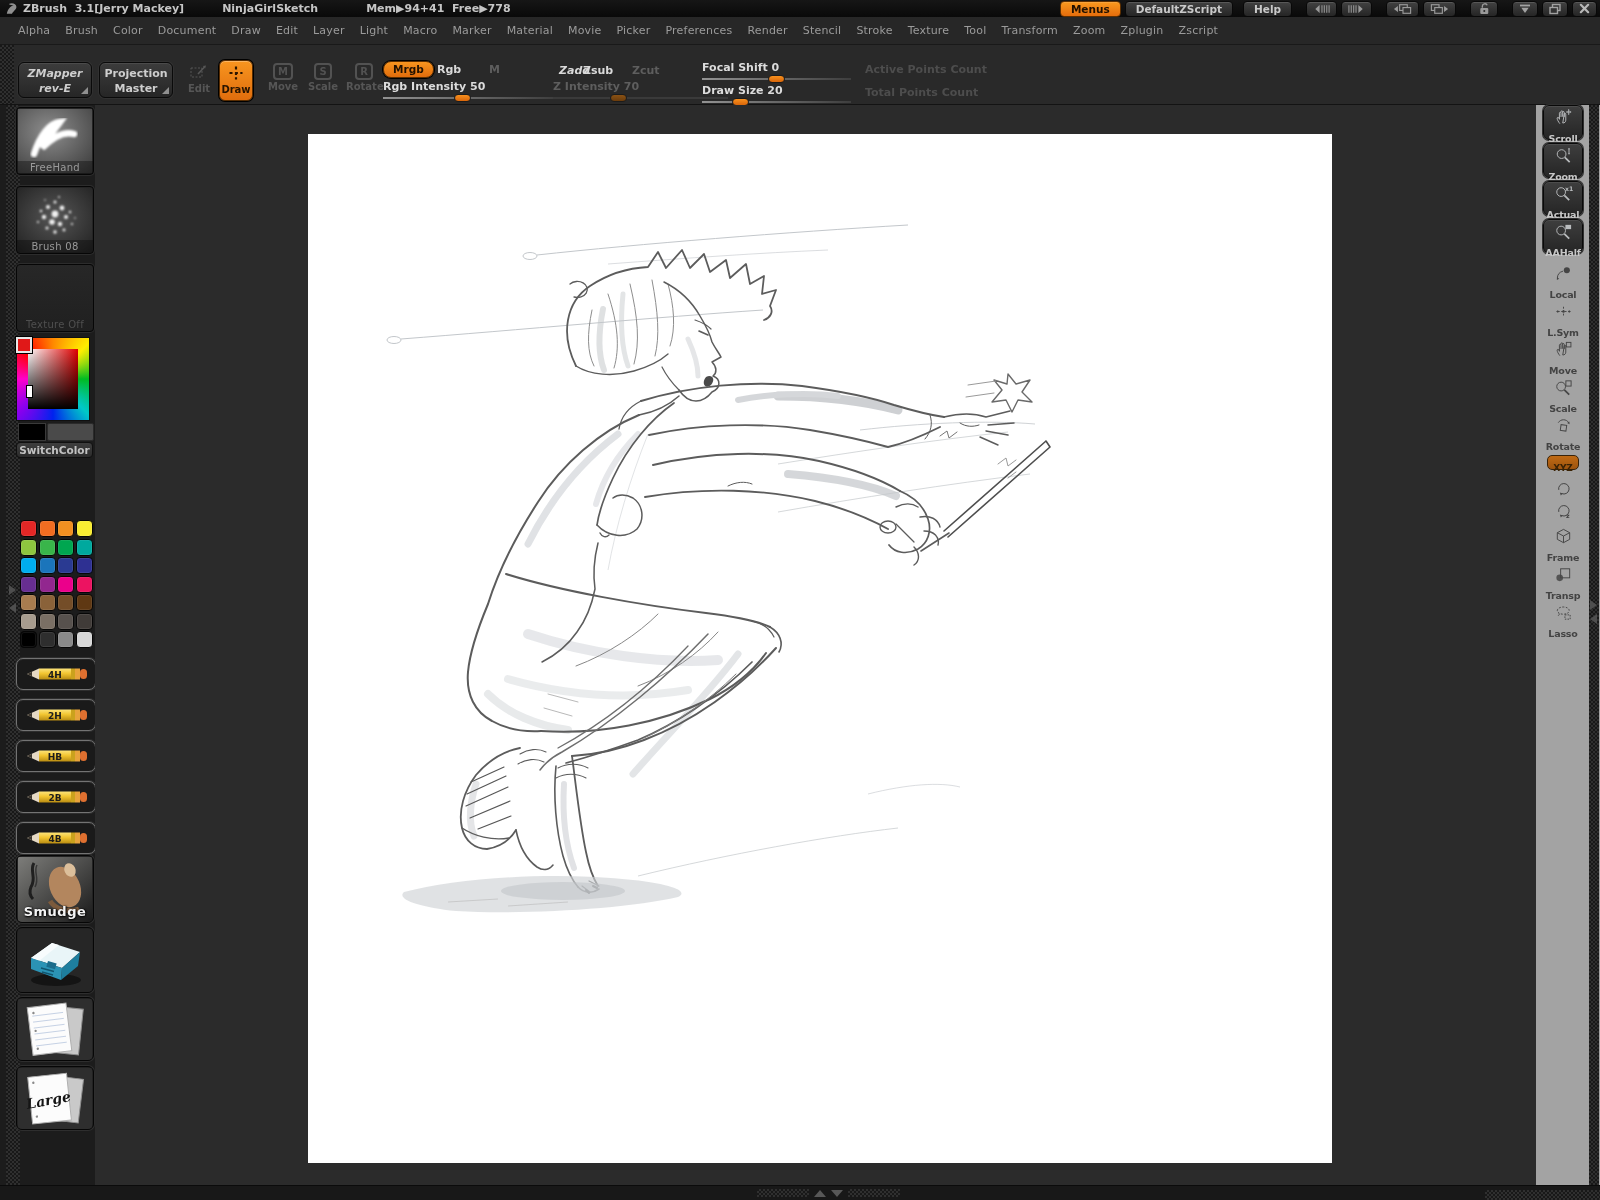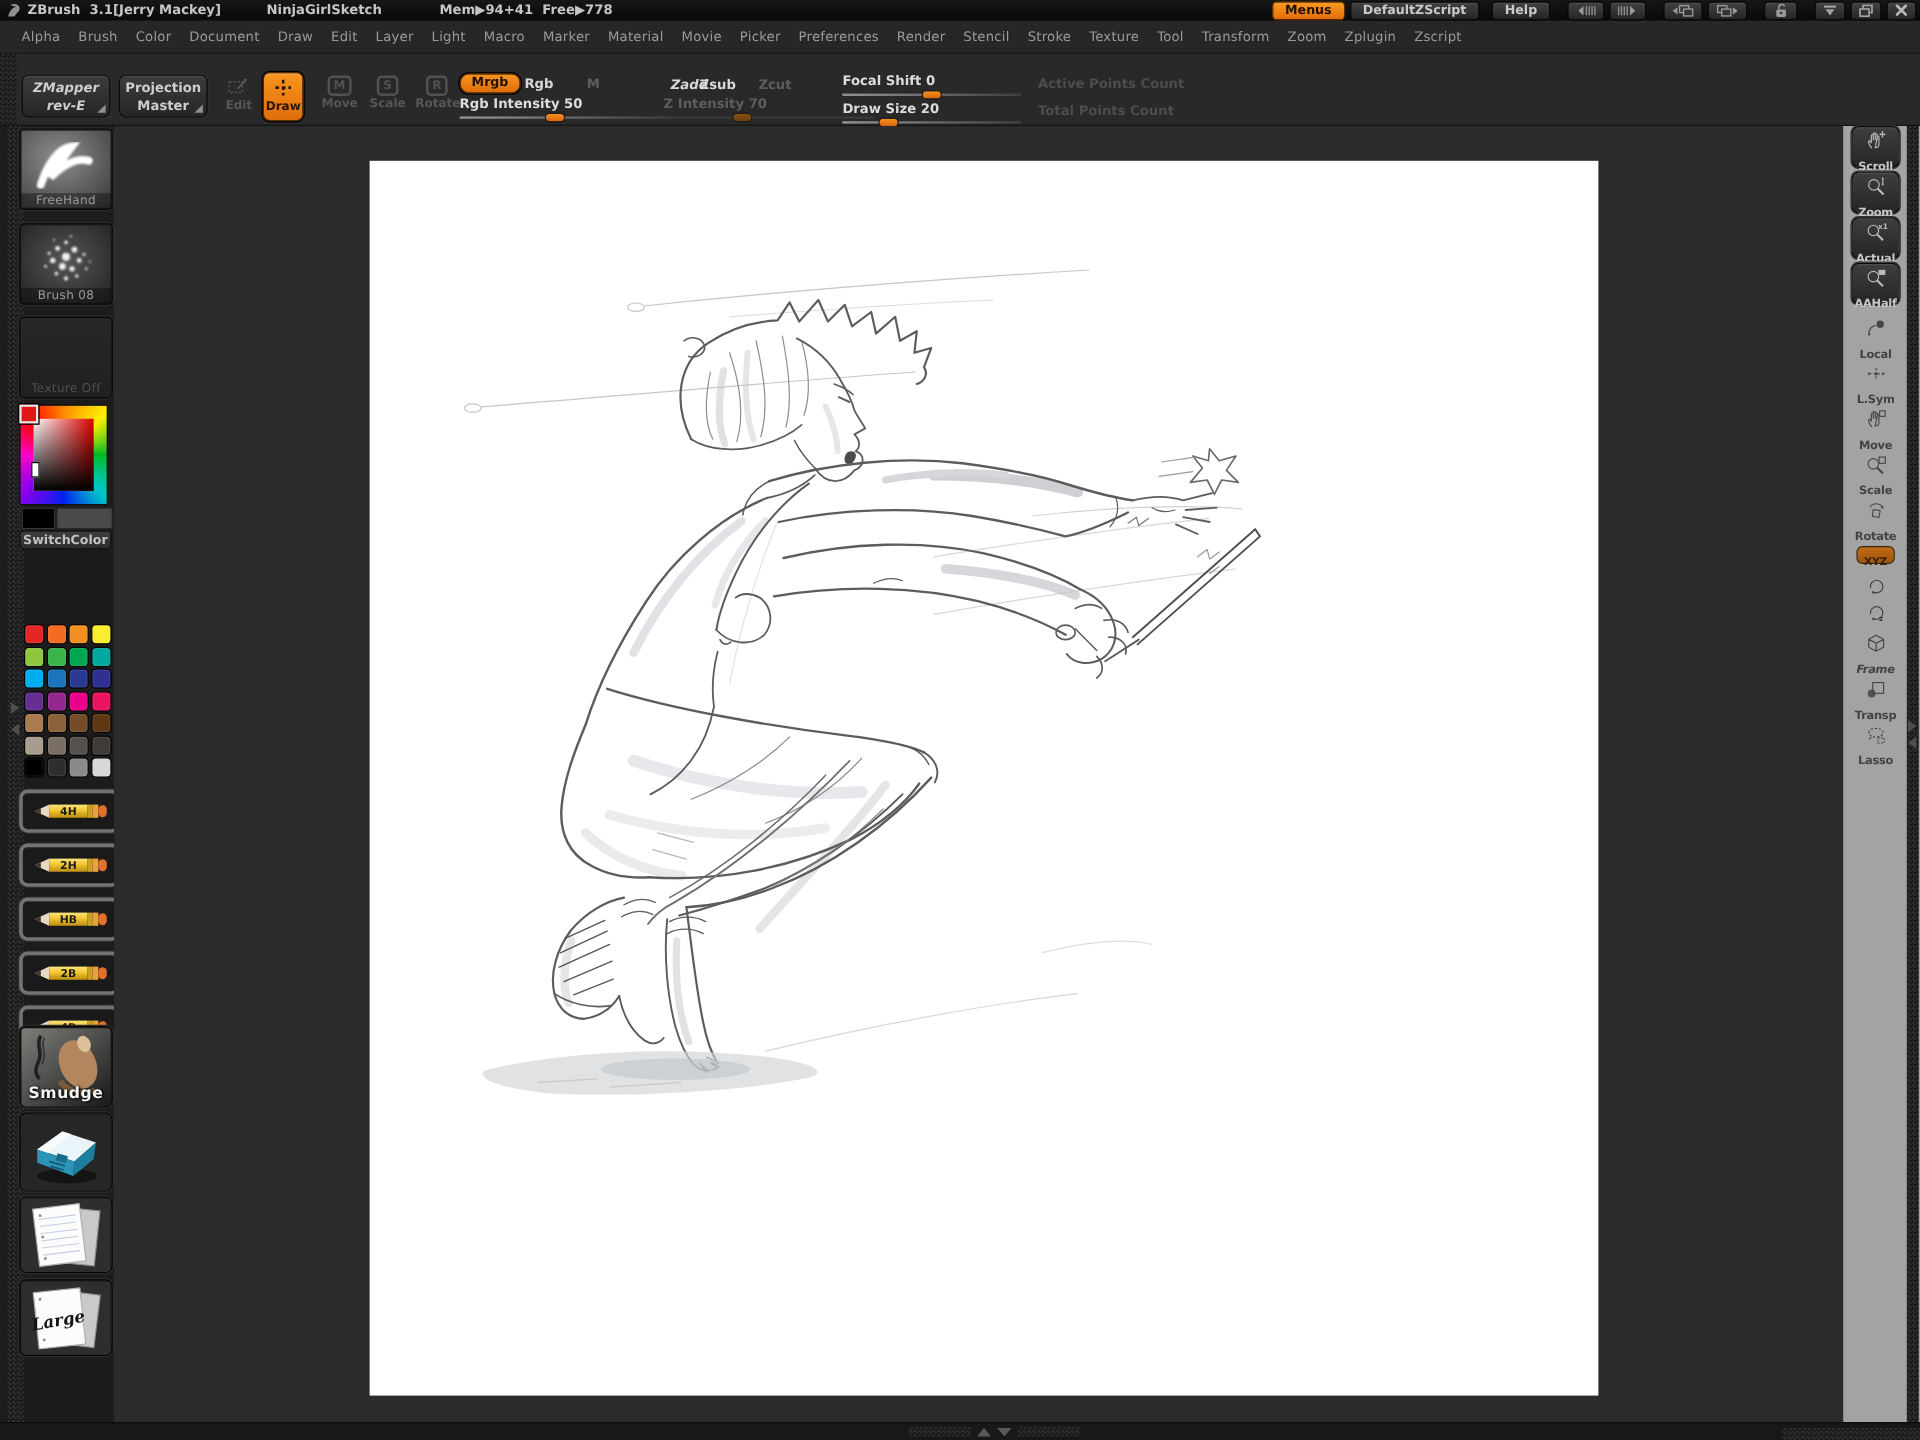--- a/index.html
+++ b/index.html
@@ -75,21 +75,21 @@
   .cp-cursor{position:absolute;left:10px;top:48px;width:5px;height:11px;background:#fff;border:1px solid #000;}
   .cp-row{position:absolute;left:16px;top:318px;width:78px;height:16px;}
   .cp-main{position:absolute;left:2px;top:0;width:26px;height:16px;background:#000;border:1px solid #3a3a3a;}
   .cp-alt{position:absolute;left:31px;top:0;width:45px;height:16px;background:#4a4a4a;border:1px solid #2a2a2a;border-radius:2px;}
   #switchcolor{position:absolute;left:16px;top:337px;width:77px;height:16px;background:linear-gradient(#3e3e3e,#2c2c2c);
                border:1px solid #101010;border-radius:4px;color:#c2c2c2;font-size:10.5px;font-weight:bold;
                font-family:inherit;line-height:13px;padding:0;}
   #swatchgrid{position:absolute;left:20px;top:415px;display:grid;grid-template-columns:repeat(4,17px);gap:1.5px;}
   .swatch{width:17px;height:17px;border-radius:4px;border:1px solid #060606;box-sizing:border-box;box-shadow:inset 0 0 0 1px rgba(255,255,255,.08);}
   #pencils{position:absolute;left:16px;top:553px;display:flex;flex-direction:column;gap:9px;}
-  .pencil-btn{width:78px;height:30px;background:#1a1a1a;border:3px solid #737373;border-radius:7px;
+  .pencil-btn{width:78px;height:30px;background:#1a1a1a;border:1px solid #737373;border-radius:7px;
               box-shadow:0 0 0 1px #2e2e2e,inset 0 1px 0 rgba(255,255,255,.05);display:flex;align-items:center;justify-content:center;}
   .tray-tile{background:#222;border:1px solid #060606;border-radius:6px;box-shadow:0 0 0 1px #2e2e2e;overflow:hidden;}
   .smudge-text{position:absolute;left:0;bottom:3px;width:100%;text-align:center;color:#f4f4f4;font-size:13px;font-weight:bold;
                text-shadow:0 1px 2px #000,1px 0 2px #000;letter-spacing:.5px;}
 
   
   #canvasarea{position:absolute;left:95px;top:105px;width:1441px;height:1080px;background:#2b2b2b;}
   #canvas{position:absolute;left:213px;top:29px;width:1024px;height:1029px;background:#fff;}
 
   
@@ -735,21 +735,21 @@
               <path d="M7.2 18.4l1.7-2.2-2.7-.9z" fill="currentColor"></path>
             </svg></span>
         </div>
         <div class="rs-btn mini" style="top: 395px;">
           <span class="ric"><svg viewBox="0 0 20 20">
               <path d="M5 12.5a5.5 5.5 0 1 1 3.2 3.9" fill="none" stroke="currentColor"></path>
               <path d="M7.2 18.4l1.7-2.2-2.7-.9z" fill="currentColor"></path>
               <text x="12.5" y="18.5" font-size="6.5" font-weight="bold" fill="currentColor">z</text>
             </svg></span>
         </div>
-        <div class="rs-btn disabled" style="top: 420px; font-style: italic;"><span class="ric"><svg viewBox="0 0 20 20">
+        <div class="rs-btn disabled" style="top: 420px;"><span class="ric"><svg viewBox="0 0 20 20">
               <path d="M10 2.5L16.5 6v7L10 16.5 3.5 13V6zM3.5 6L10 9.5 16.5 6M10 9.5V16.5" fill="none" stroke="currentColor"></path>
             </svg></span><span class="rlabel">Frame</span></div>
         <div class="rs-btn disabled" style="top: 458px;"><span class="ric"><svg viewBox="0 0 20 20">
               <rect x="7" y="4" width="9.5" height="9.5" fill="none" stroke="currentColor"></rect>
               <circle cx="6" cy="13.5" r="3.5" fill="currentColor" opacity=".85"></circle>
             </svg></span><span class="rlabel">Transp</span></div>
         <div class="rs-btn disabled" style="top: 496px;"><span class="ric"><svg viewBox="0 0 20 20">
               <path d="M3.5 8c0-2.3 2.9-3.8 6.3-3.8S16 5.7 16 8s-2.8 3.8-6.2 3.8c-1 0-2-.1-2.8-.4L4.5 13l.9-2.4C4.2 9.9 3.5 9 3.5 8z" fill="none" stroke="currentColor" stroke-dasharray="2 1.5"></path>
               <rect x="11.5" y="12.5" width="5.5" height="4.5" fill="none" stroke="currentColor" stroke-dasharray="1.6 1.2"></rect>
             </svg></span><span class="rlabel">Lasso</span></div>

